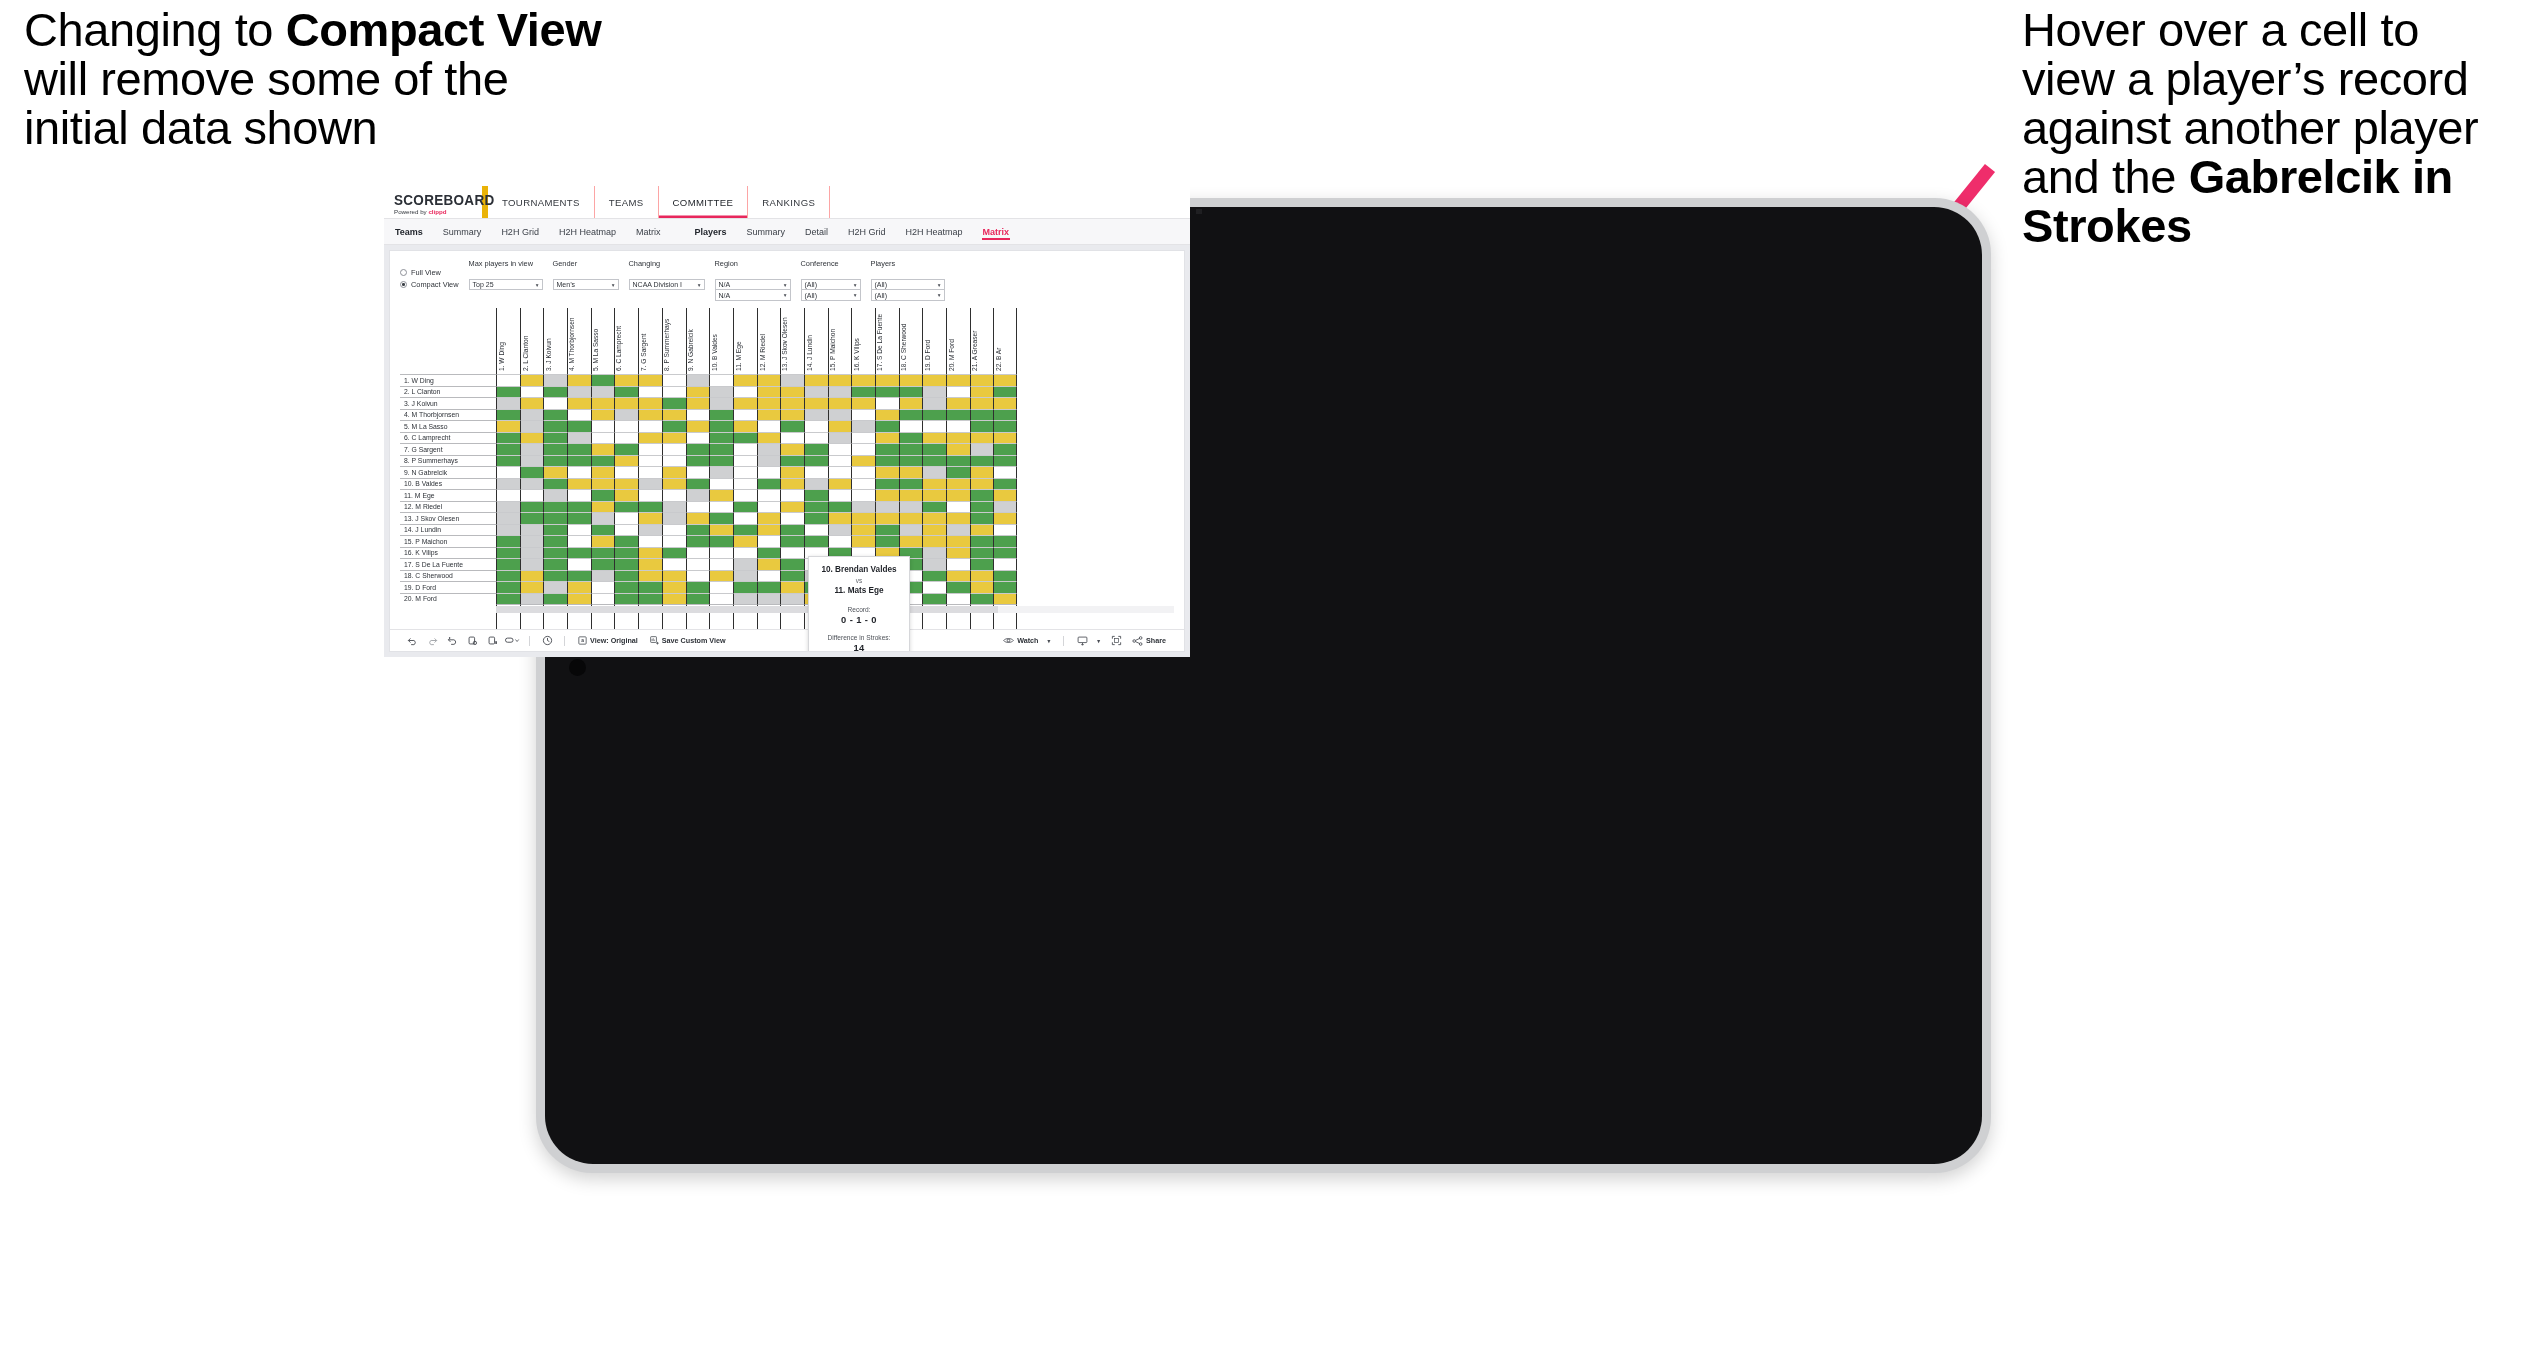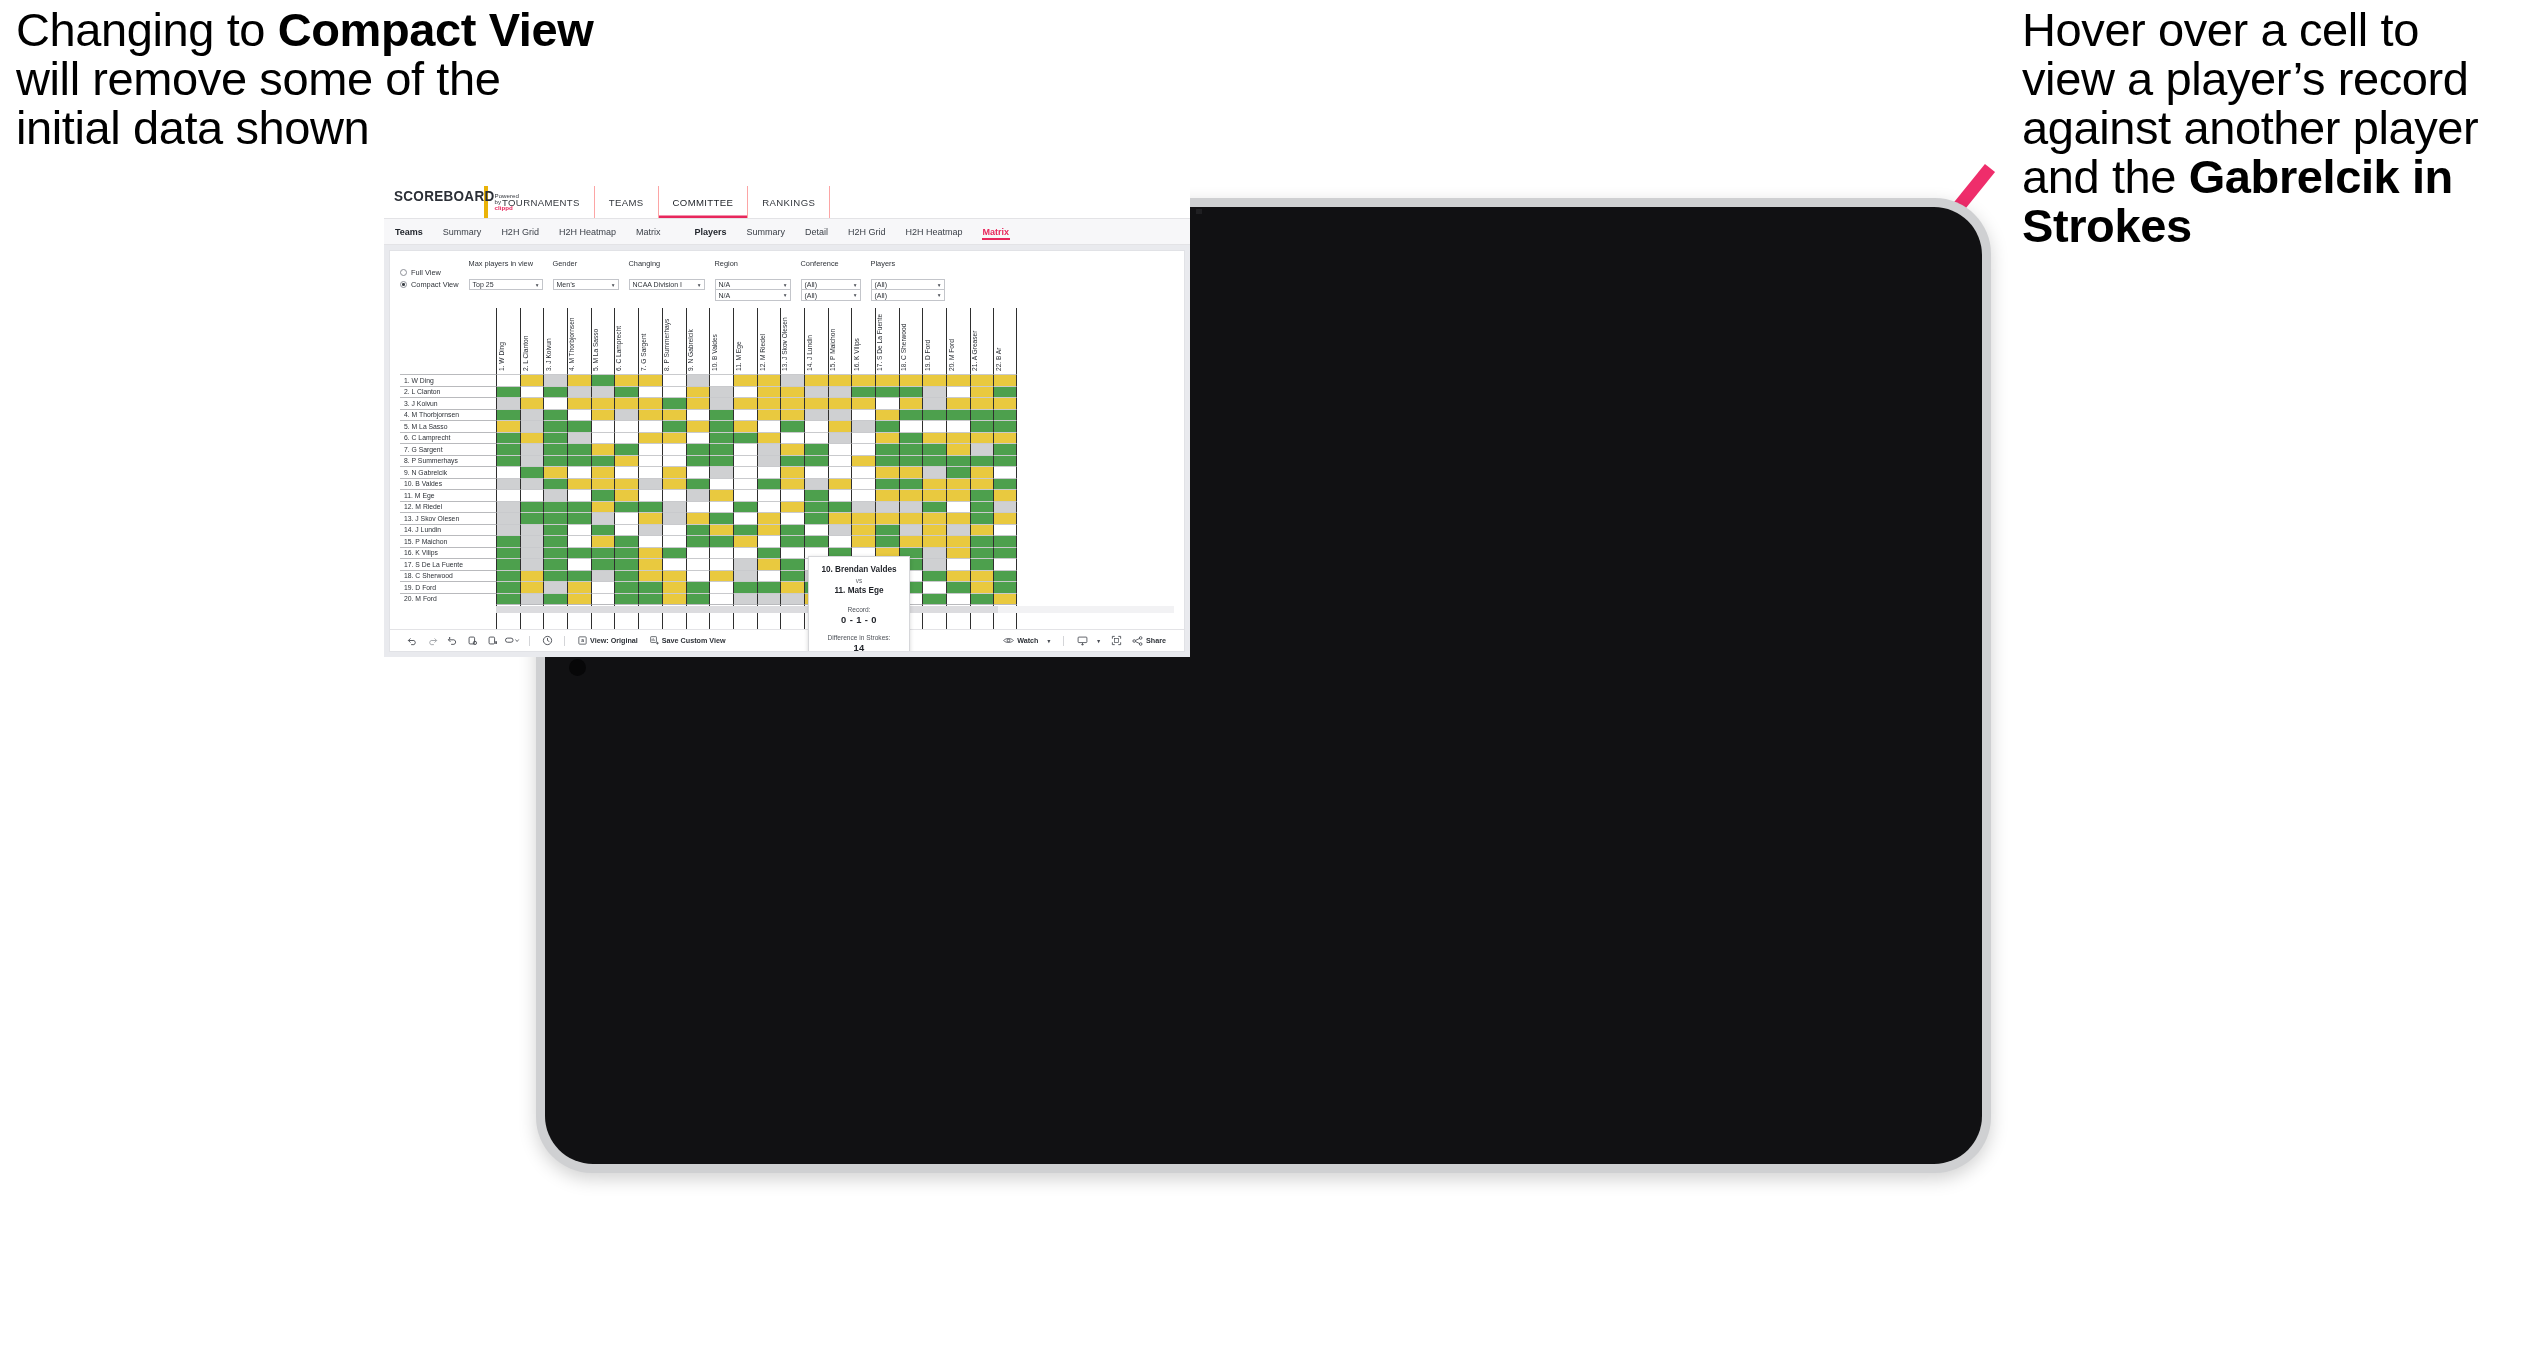--- a/index.html
+++ b/index.html
@@ -12,21 +12,21 @@
 
   
   .annot {
     position: absolute;
     color: #000000;
     font-size: 47px;
     line-height: 1.04;
     letter-spacing: -0.4px;
   }
   .annot b { font-weight: bold; }
-  #annot-left  { left: 16px;  top: 6px;  width: 600px; }
+  #annot-left  { left: 24px;  top: 6px;  width: 600px; }
   #annot-right { left: 2022px; top: 6px; width: 500px; }
 
   
   .arrow-layer { position: absolute; left: 0; top: 0; width: 2521px; height: 1356px; pointer-events: none; }
 
   
   #tablet {
     position: absolute;
     left: 536px; top: 198px;
     width: 1455px; height: 975px;
@@ -60,22 +60,22 @@
 
   
   #app-header {
     height: 33px;
     background: #ffffff;
     border-bottom: 1px solid #e3e3e6;
     display: flex; align-items: stretch;
   }
   #logo-box {
     width: 104px; padding: 4px 0 0 10px;
-    border-right: 4px solid #eab308;
-    display:flex; flex-direction: row; justify-content: flex-start;
+    border-right: 6px solid #eab308;
+    display:flex; flex-direction: column; justify-content: center;
   }
   #logo-word {
     font-size: 13.5px; font-weight: bold; color: #2b2f36;
     letter-spacing: 0.3px; line-height: 1;
     font-family: "Liberation Sans", sans-serif;
     transform: scaleY(1.12); transform-origin: left center;
   }
   #logo-sub { font-size: 6.2px; color: #33373d; margin-top: 3px; line-height:1; }
   #logo-sub .brand { color: #e8275c; font-weight: bold; }
   #main-nav { display: flex; align-items: stretch; }

